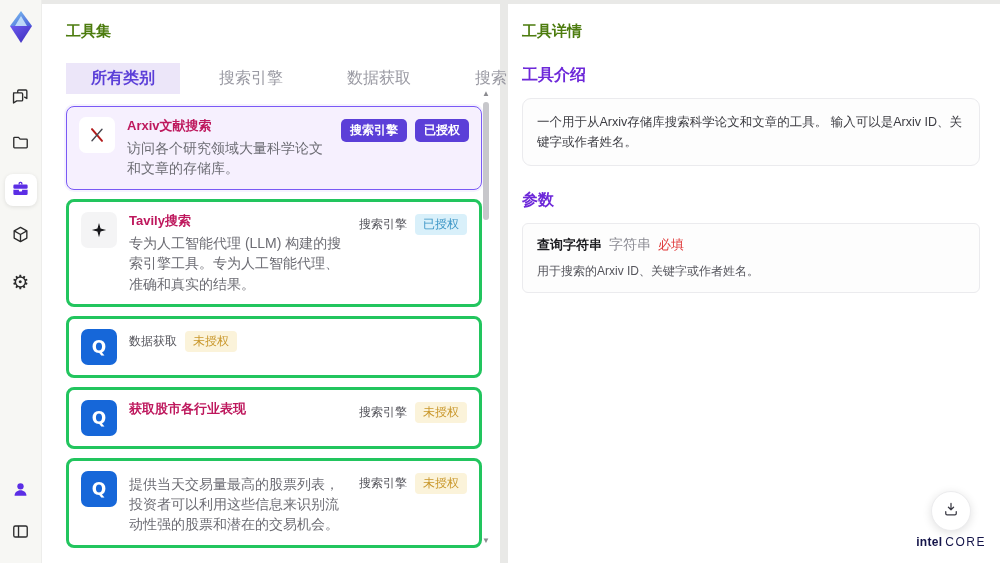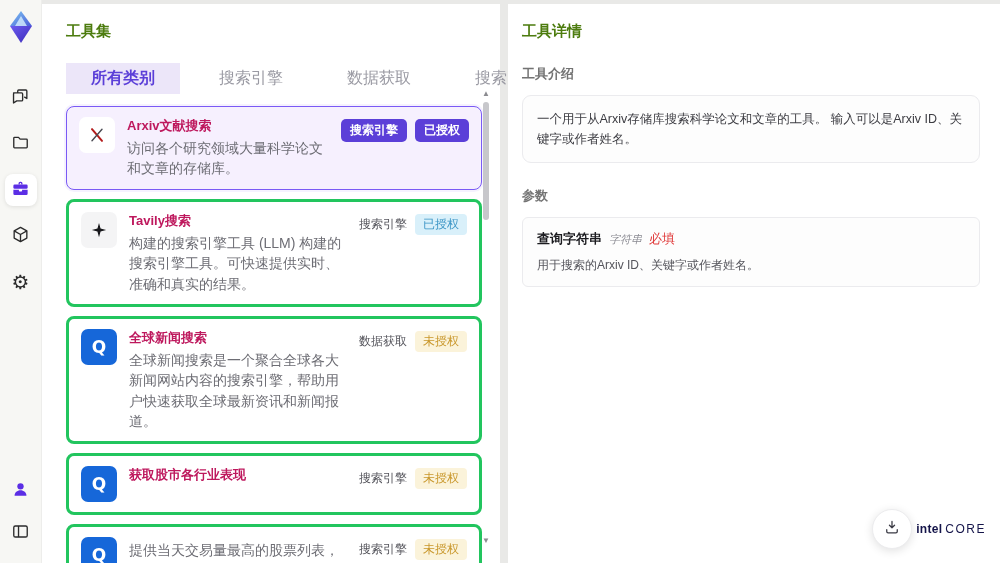--- a/index.html
+++ b/index.html
@@ -79,36 +79,36 @@
   }
   
   .scrollbar { position:absolute; right:10px; top:86px; bottom:18px; width:8px; }
   .scroll-arrow { color:#8b8b90; font-size:8px; line-height:8px; text-align:center; cursor:pointer; }
   .scroll-arrow.down { position:absolute; bottom:0; left:0; right:0; }
   .scroll-thumb {
     position:absolute; top:12px; left:1px; width:6px; height:118px;
     background:#c7c7cb; border-radius:3px; cursor:pointer;
   }
   
-  .section-heading { font-size:13px; font-weight:bold; color:#737373; margin-top:24px; }
+  .section-heading { font-size:16px; font-weight:bold; color:#6d28d9; margin-top:24px; }
   .intro-box {
     margin-top:12px; border:1px solid #ebebee; border-radius:9px; background:#fdfdfd;
     padding:13px 14px; font-size:12.5px; color:#3c3c42; line-height:1.6;
   }
   .param-card {
     margin-top:12px; border:1px solid #ebebee; border-radius:6px; background:#fdfdfd;
     padding:12px 14px;
   }
-  .param-head { display:flex; align-items:center; gap:7px; }
+  .param-head { display:flex; align-items:flex-start; gap:7px; }
   .param-name { font-size:13px; font-weight:bold; color:#1c1c20; }
-  .param-type { font-size:11px; color:#8a8a92;font-style:italic; }
+  .param-type { font-size:14px; color:#8a8a92; }
   .param-required { font-size:13px; color:#e03a3a; }
   .param-desc { font-size:12px; color:#55555c; margin-top:8px; line-height:1.5; }
   
-  .corner { position:absolute; right:14px; bottom:14px; display:flex; flex-direction:row; align-items:center; gap:4px; }
+  .corner { position:absolute; right:14px; bottom:14px; display:flex; flex-direction:column; align-items:center; gap:4px; }
   .download-btn {
     width:40px; height:40px; border-radius:50%; background:#ffffff; border:1px solid #ececee;
     box-shadow:0 2px 10px rgba(0,0,0,.12); display:flex; align-items:center; justify-content:center; cursor:pointer;
   }
   .intel-badge { font-size:12px; color:#15154a; letter-spacing:.3px; white-space:nowrap; }
   .intel-badge .intel-word { font-weight:bold; text-transform:lowercase; }
   .intel-badge .core-word { font-weight:normal; letter-spacing:1.5px; margin-left:3px; }
 </style>
 </head>
 <body>
@@ -239,37 +239,33 @@
 
           <span class="ic-tavily">
             <svg viewBox="0 0 24 24" width="18" height="18" fill="#17171b">
               <path d="M12 2.5l2.1 7.4 7.4 2.1-7.4 2.1L12 21.5l-2.1-7.4-7.4-2.1 7.4-2.1z"></path>
             </svg>
           </span>
 
         </div>
         <div class="tool-main">
           <div class="tool-name">Tavily搜索</div>
-          <div class="tool-desc">构建的搜索引擎工具 (LLM) 构建的搜索引擎工具。可快速提供实时、准确和真实的结果。</div>
+          <div class="tool-desc">专为人工智能代理 (LLM) 构建的搜索引擎工具。专为人工智能代理、准确和真实的结果。</div>
         </div>
         <div class="tool-badges">
           <span class="tool-cat">搜索引擎</span>
           <span class="tool-status st-authorized">已授权</span>
         </div>
       </div>
 
       <div class="tool-card">
         <div class="tool-icon icon-q-blue">
 
           <span class="ic-q-blue">Q</span>
 
-        </div>
-        <div class="tool-main">
-          <div class="tool-name">全球新闻搜索</div>
-          <div class="tool-desc">全球新闻搜索是一个聚合全球各大新闻网站内容的搜索引擎，帮助用户快速获取全球最新资讯和新闻报道。</div>
         </div>
         <div class="tool-badges">
           <span class="tool-cat">数据获取</span>
           <span class="tool-status st-unauthorized">未授权</span>
         </div>
       </div>
 
       <div class="tool-card">
         <div class="tool-icon icon-q-blue">
 

